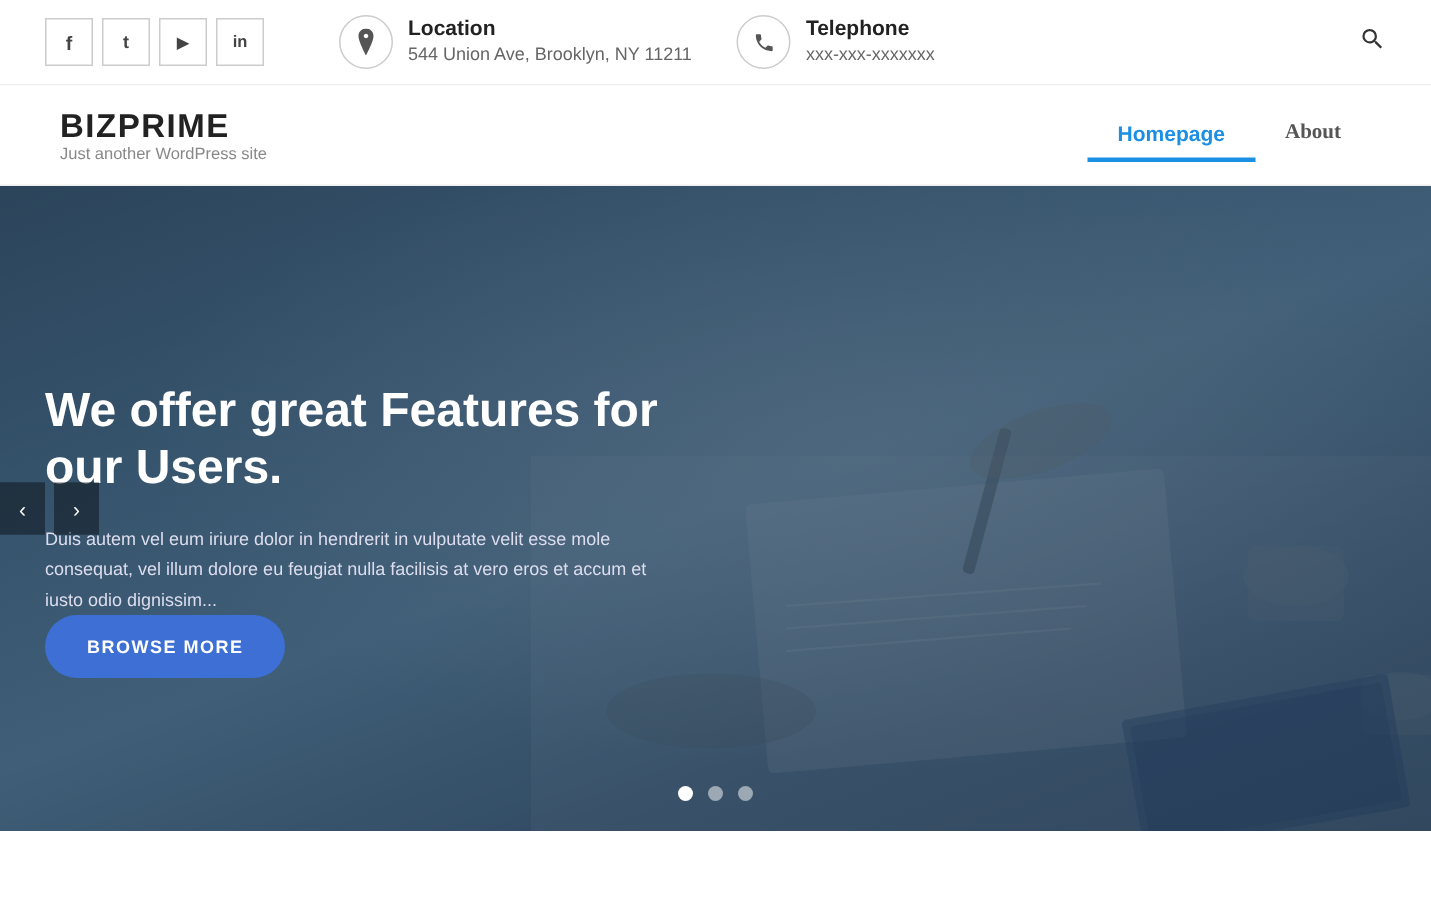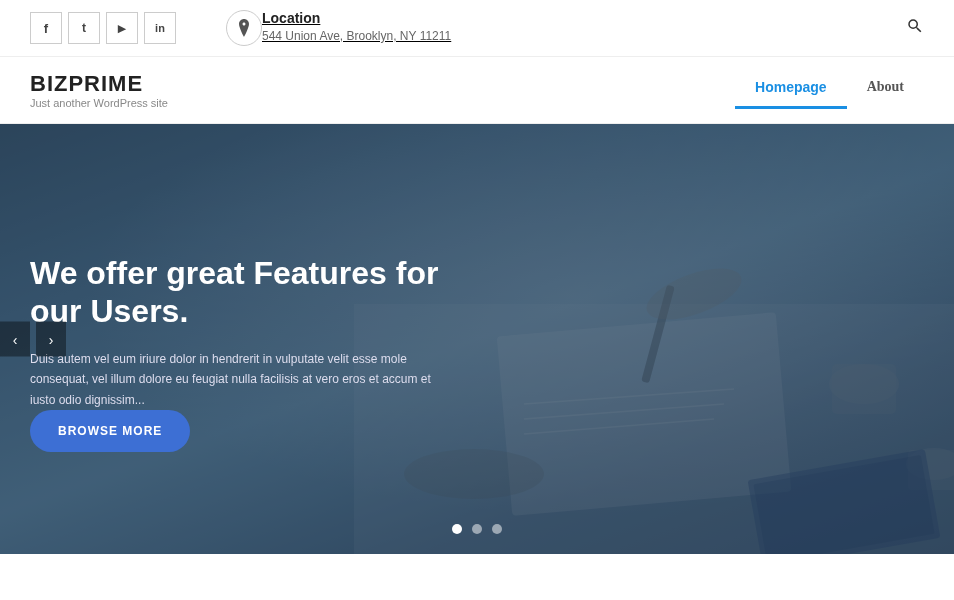--- a/index.html
+++ b/index.html
@@ -31,22 +31,21 @@
     }
     .contact-items {
       display: flex;
       gap: 30px;
       flex: 1;
       margin-left: 20px;
     }
     .contact-item {
       display: flex;
       align-items: flex-start;
-      gap: 0;
-      text-decoration: underline;
+      gap: 10px;
     }
     .contact-icon-wrap {
       width: 36px;
       height: 36px;
       border: 1px solid #ccc;
       border-radius: 50%;
       display: flex;
       align-items: center;
       justify-content: center;
       flex-shrink: 0;
@@ -71,21 +70,22 @@
     .search-icon-wrap {
       margin-left: auto;
       font-size: 18px;
       cursor: pointer;
       color: #333;
     }
 
     
     .nav-bar {
       display: flex;
-      padding: 14px 30px;
+      align-items: center;
+      padding: 14px 40px;
       background: #fff;
       border-bottom: 1px solid #eee;
     }
     .brand {
       display: flex;
       flex-direction: column;
     }
     .brand-name {
       font-size: 22px;
       font-weight: 900;
@@ -246,20 +246,31 @@
         <svg width="14" height="18" viewBox="0 0 14 18" fill="none">
           <path d="M7 0C4.24 0 2 2.24 2 5c0 3.75 5 13 5 13s5-9.25 5-13c0-2.76-2.24-5-5-5zm0 6.5c-.83 0-1.5-.67-1.5-1.5S6.17 3.5 7 3.5s1.5.67 1.5 1.5S7.83 6.5 7 6.5z" fill="#555"></path>
         </svg>
       </div>
       <div class="contact-text-wrap">
         <span class="contact-label">Location</span>
         <span class="contact-value">544 Union Ave, Brooklyn, NY 11211</span>
       </div>
     </div>
 
+    <div class="contact-item">
+      <div class="contact-icon-wrap">
+        <svg width="15" height="15" viewBox="0 0 24 24" fill="none">
+          <path d="M6.6 10.8c1.4 2.8 3.8 5.1 6.6 6.6l2.2-2.2c.3-.3.7-.4 1-.2 1.1.4 2.3.6 3.6.6.6 0 1 .4 1 1V20c0 .6-.4 1-1 1-9.4 0-17-7.6-17-17 0-.6.4-1 1-1h3.5c.6 0 1 .4 1 1 0 1.3.2 2.5.6 3.6.1.3 0 .7-.2 1L6.6 10.8z" fill="#555"></path>
+        </svg>
+      </div>
+      <div class="contact-text-wrap">
+        <span class="contact-label">Telephone</span>
+        <span class="contact-value">xxx-xxx-xxxxxxx</span>
+      </div>
+    </div>
 
   </div>
 
   <div class="search-icon-wrap">
     <svg width="18" height="18" viewBox="0 0 24 24" fill="none">
       <path d="M15.5 14h-.79l-.28-.27A6.471 6.471 0 0 0 16 9.5 6.5 6.5 0 1 0 9.5 16c1.61 0 3.09-.59 4.23-1.57l.27.28v.79l5 4.99L20.49 19l-4.99-5zm-6 0C7.01 14 5 11.99 5 9.5S7.01 5 9.5 5 14 7.01 14 9.5 11.99 14 9.5 14z" fill="#333"></path>
     </svg>
   </div>
 </div>
 

